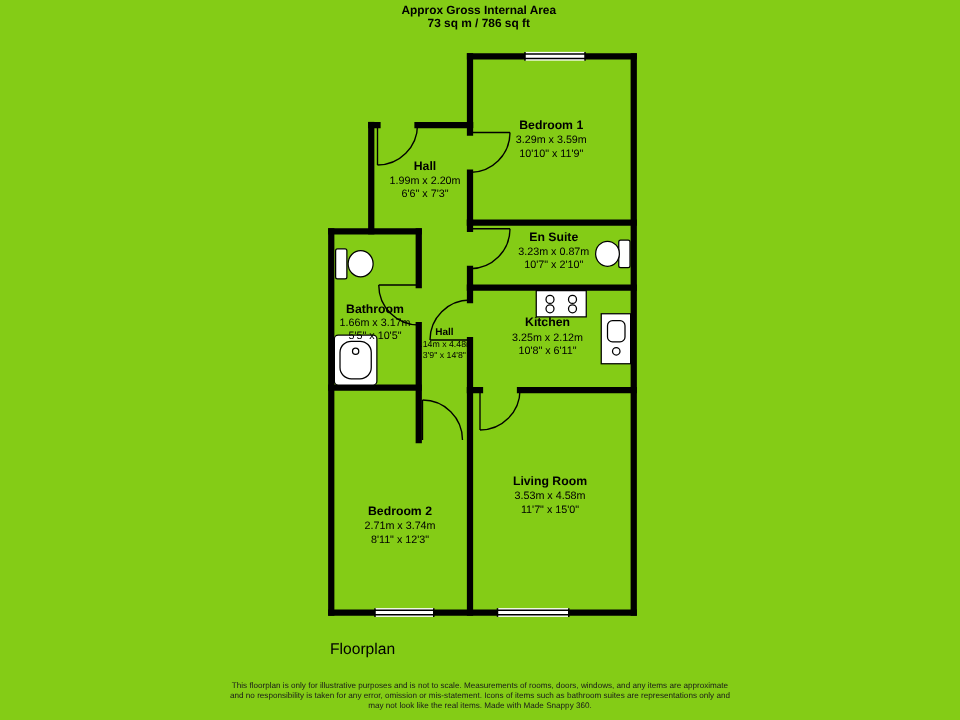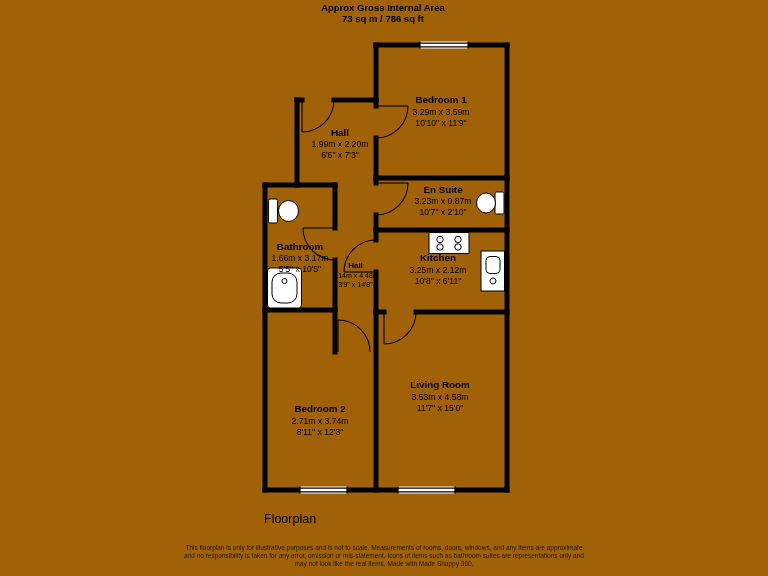--- a/index.html
+++ b/index.html
@@ -1,20 +1,20 @@
 <!DOCTYPE html>
 <html><head>
 <meta charset="utf-8">
 <style>
   html, body { margin: 0; padding: 0; background: #fff; }
   .page {
     position: relative;
     width: 768px;
     height: 576px;
-    background: #a16207;
+    background: #84cc16;
     font-family: "Liberation Sans", sans-serif;
     overflow: hidden;
   }
   svg { display: block; }
   .wall   { stroke: #000; stroke-width: 5; fill: none; stroke-linecap: square; }
   .door   { stroke: #000; stroke-width: 1.1; fill: none; }
   .fixture{ stroke: #000; stroke-width: 1; fill: #fff; }
   .win-bg { fill: #fff; stroke: none; }
   .win-line { stroke: #000; stroke-width: 1.2; }
   .hdr-1  { font: bold 9.5px "Liberation Sans", sans-serif; fill: #000; }

